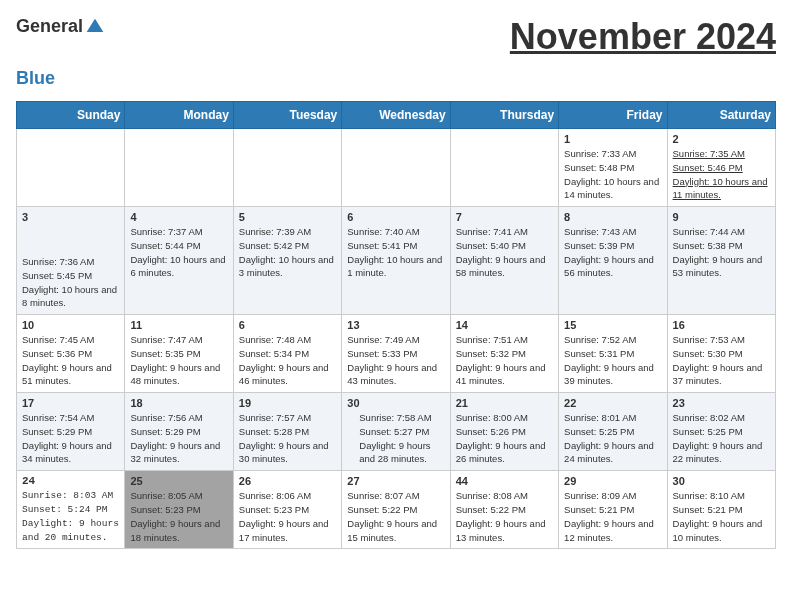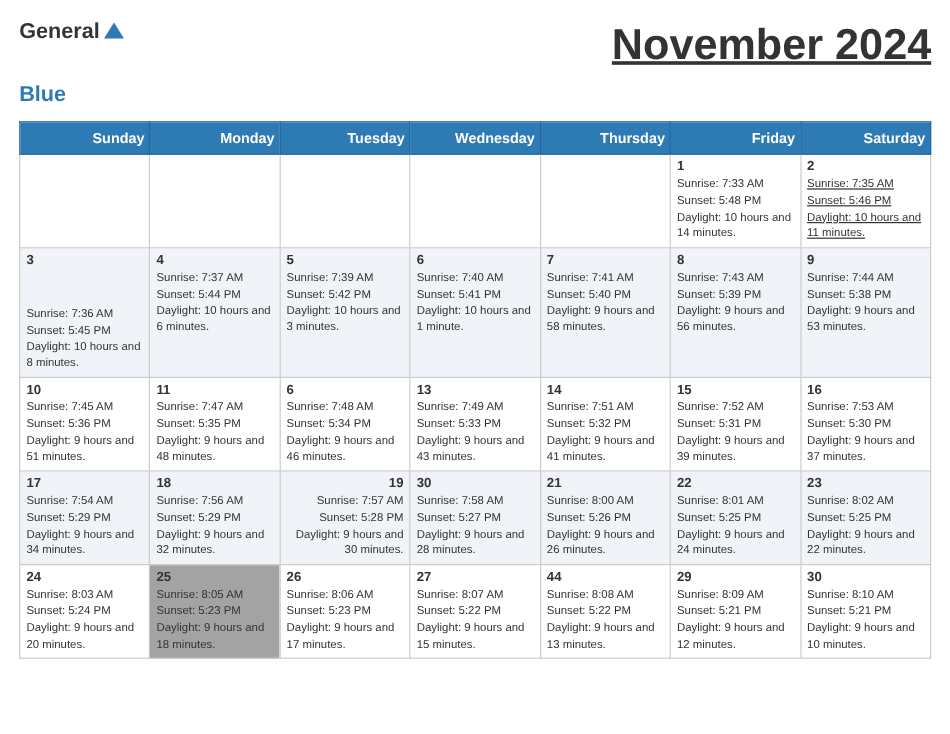--- a/index.html
+++ b/index.html
@@ -233,29 +233,29 @@
           <div class="day-info" style="white-space: pre-line;">Sunrise: 7:54 AM
 Sunset: 5:29 PM
 Daylight: 9 hours and 34 minutes.</div>
         </td>
         <td style="background: rgb(240, 244, 248);">
           <div class="day-number">18</div>
           <div class="day-info" style="white-space: pre-line;">Sunrise: 7:56 AM
 Sunset: 5:29 PM
 Daylight: 9 hours and 32 minutes.</div>
         </td>
-        <td style="background: rgb(240, 244, 248); text-align: right;">
+        <td style="background: rgb(240, 244, 248);">
           <div class="day-number">19</div>
           <div class="day-info" style="white-space: pre-line;">Sunrise: 7:57 AM
 Sunset: 5:28 PM
 Daylight: 9 hours and 30 minutes.</div>
         </td>
         <td style="background: rgb(240, 244, 248);">
           <div class="day-number">30</div>
-          <div class="day-info" style="white-space: pre-line;">Sunrise: 7:58 AM
+          <div class="day-info" style="white-space: pre-line; margin-left: 12px;">Sunrise: 7:58 AM
 Sunset: 5:27 PM
 Daylight: 9 hours and 28 minutes.</div>
         </td>
         <td style="background: rgb(240, 244, 248);">
           <div class="day-number">21</div>
           <div class="day-info" style="white-space: pre-line;">Sunrise: 8:00 AM
 Sunset: 5:26 PM
 Daylight: 9 hours and 26 minutes.</div>
         </td>
         <td style="background: rgb(240, 244, 248);">
@@ -265,21 +265,21 @@
 Daylight: 9 hours and 24 minutes.</div>
         </td>
         <td style="background: rgb(240, 244, 248);">
           <div class="day-number">23</div>
           <div class="day-info" style="white-space: pre-line;">Sunrise: 8:02 AM
 Sunset: 5:25 PM
 Daylight: 9 hours and 22 minutes.</div>
         </td>
       </tr>
       <tr>
-        <td style="background: rgb(255, 255, 255);">
+        <td style="background: rgb(255, 255, 255); font-family: Liberation Mono, monospace;">
           <div class="day-number">24</div>
           <div class="day-info" style="white-space: pre-line;">Sunrise: 8:03 AM
 Sunset: 5:24 PM
 Daylight: 9 hours and 20 minutes.</div>
         </td>
         <td style="background: #a3a3a3;">
           <div class="day-number">25</div>
           <div class="day-info" style="white-space: pre-line;">Sunrise: 8:05 AM
 Sunset: 5:23 PM
 Daylight: 9 hours and 18 minutes.</div>

